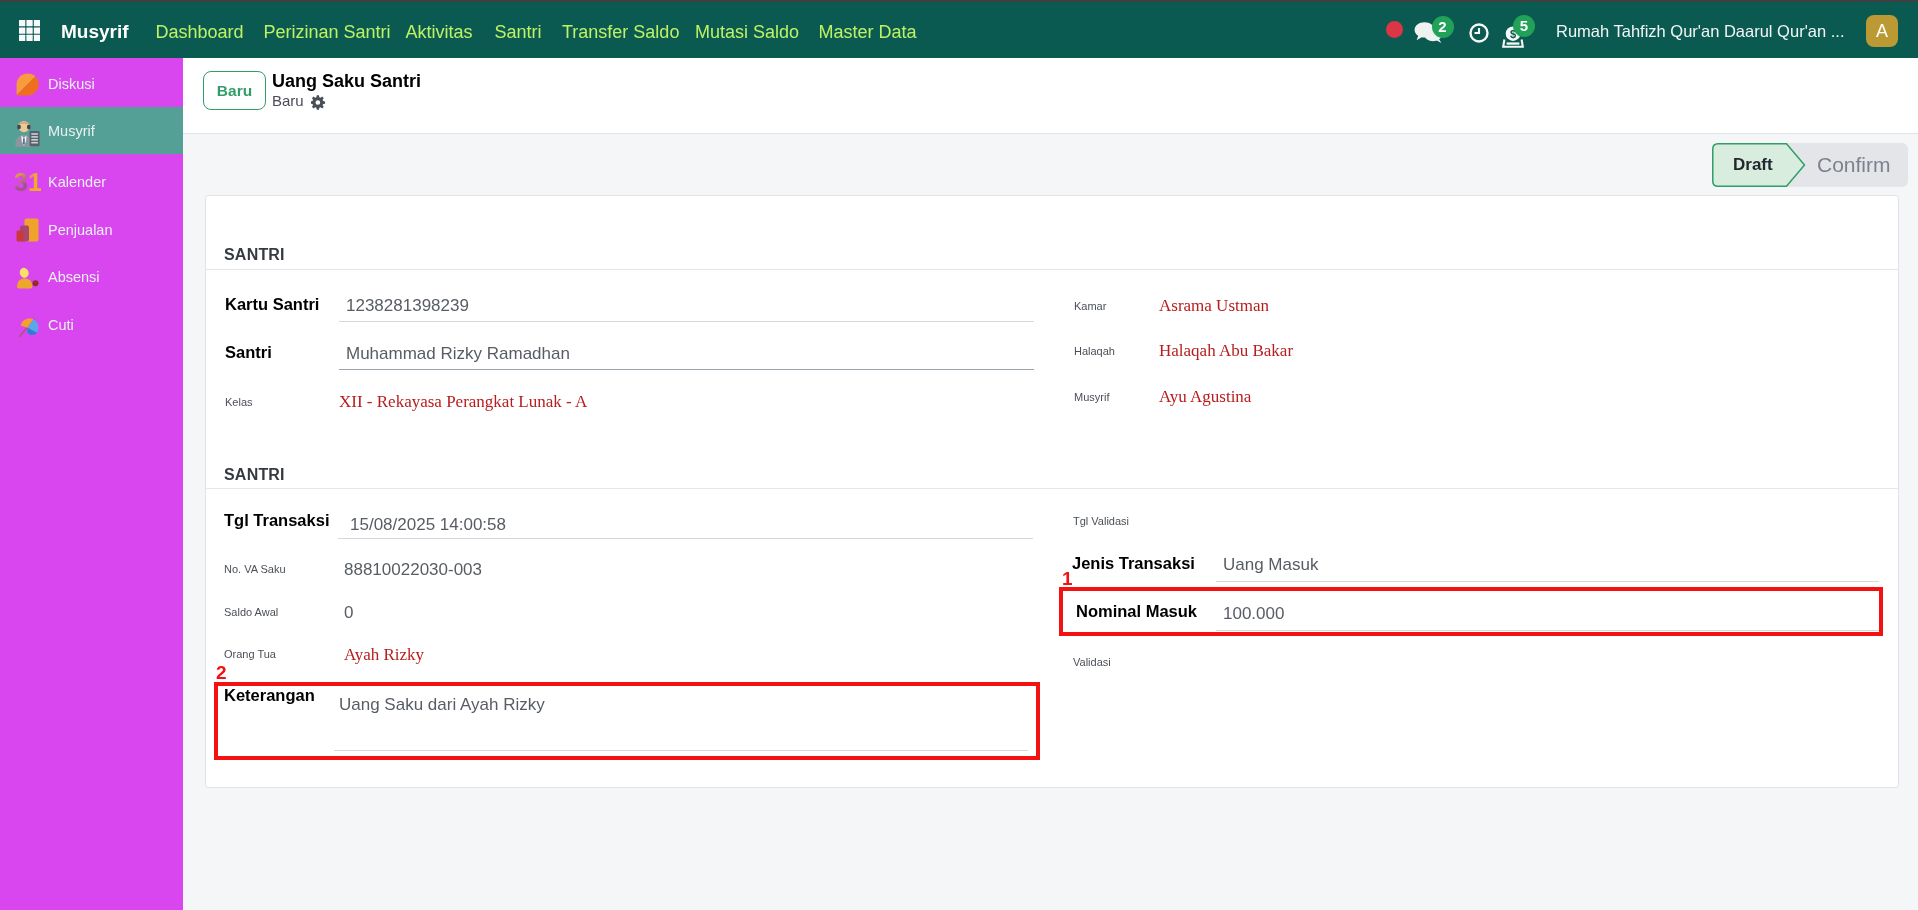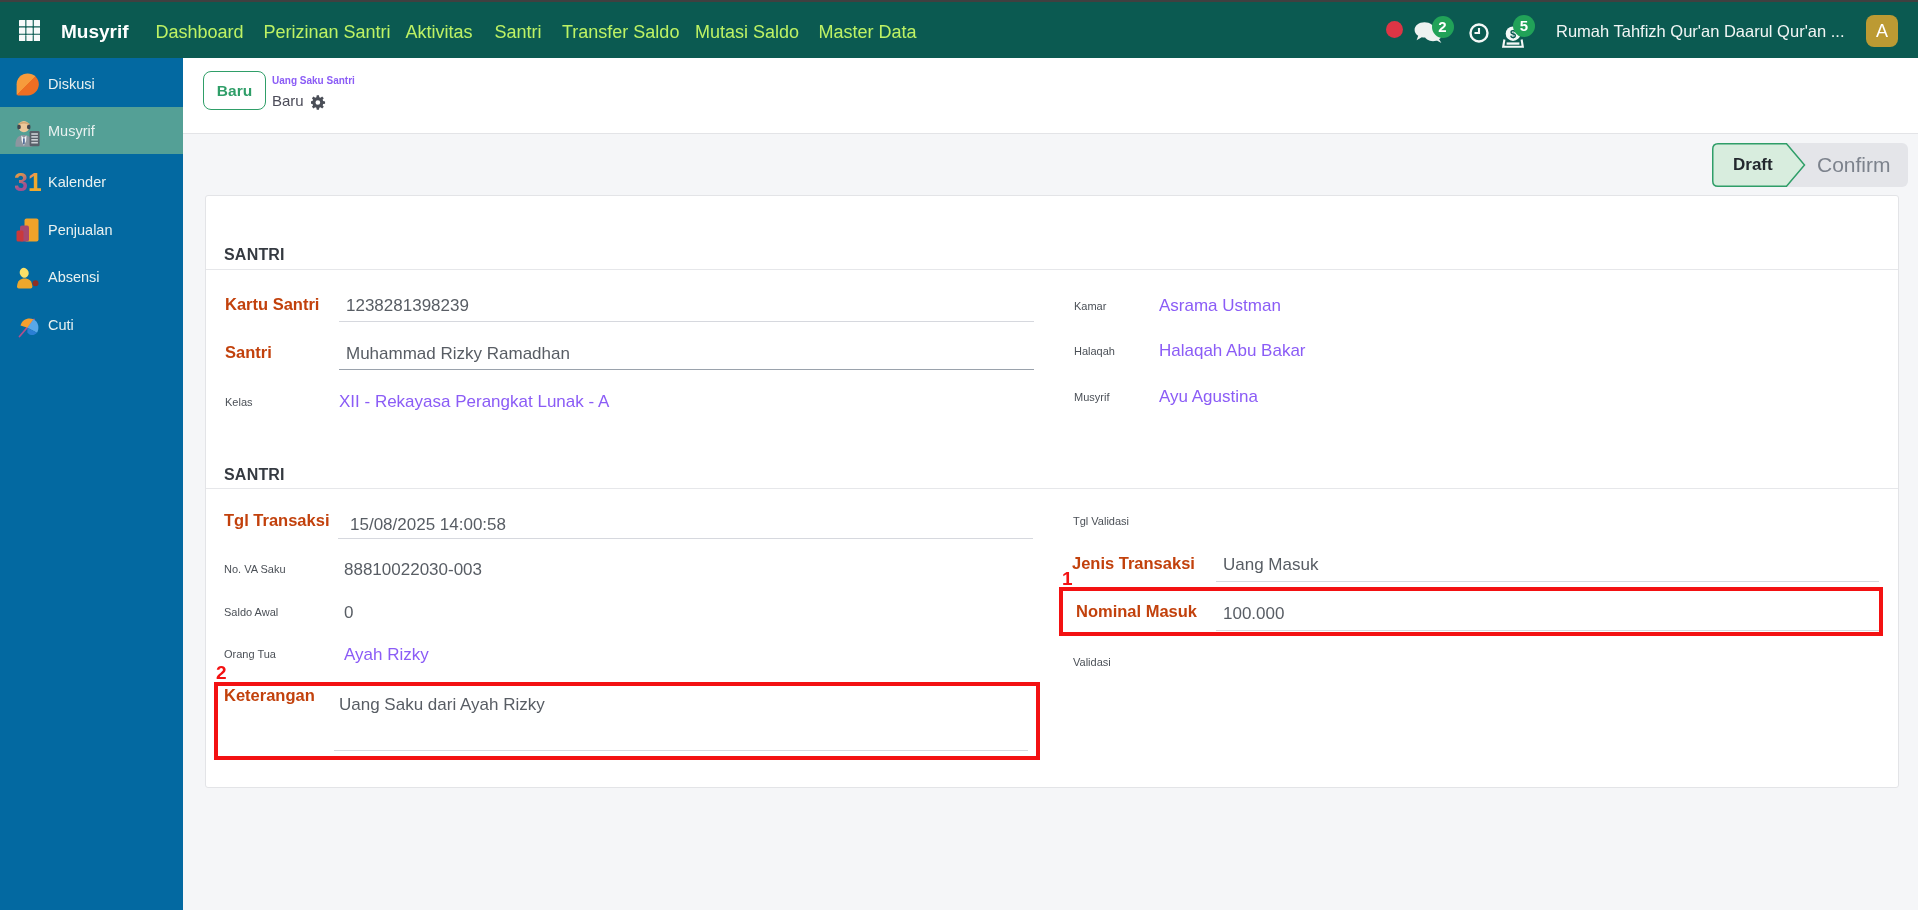--- a/index.html
+++ b/index.html
@@ -10,44 +10,44 @@
 
 
 #topstrip { left:0; top:0; width:1918px; height:2px; background:#404040; }
 #topbar { left:0; top:2px; width:1918px; height:56px; background:#0b5a51; }
 #topbar .navitem { position:absolute; top:18px; height:24px; line-height:24px; color:#bef264; font-size:18px; }
 #brand { position:absolute; top:16px; left:61px; height:28px; line-height:28px; color:#ffffff; font-size:19px; font-weight:700; }
 #companyname { position:absolute; top:16.5px; left:1556px; height:24px; line-height:24px; color:#f2f6f5; font-size:16.5px; }
 #avatar { position:absolute; left:1866px; top:13px; width:32px; height:32px; border-radius:8px; background:#bc9a33; color:#fff; font-size:18px; text-align:center; line-height:32px; }
 
 
-#sidebar { left:0; top:58px; width:183px; height:852px; background:#0369a1; }
+#sidebar { left:0; top:58px; width:183px; height:852px; background:#d946ef; }
 #sideactive { position:absolute; left:0; top:49px; width:183px; height:47px; background:#54a096; }
 .sitem { position:absolute; left:0; width:183px; height:47px; }
 .sitem .lbl { position:absolute; left:48px; top:12px; height:24px; line-height:24px; color:#e9f1f0; font-size:14.5px; }
 .sitem svg { position:absolute; left:15px; top:11px; }
 
 
 #crumbbar { left:183px; top:58px; width:1735px; height:76px; background:#fff; border-bottom:1px solid #e3e4e7; }
 #btnbaru { position:absolute; left:20px; top:13px; width:63px; height:39px; border:1px solid #2f9e68; border-radius:8px; color:#2f9e68; font-size:15.5px; font-weight:700; text-align:center; line-height:37px; background:#fff; }
-#crumbtitle { position:absolute; left:89px; top:13px; height:20px; line-height:20px; color:#8b5cf6; font-size:10px; font-weight:700; }
+#crumbtitle { position:absolute; left:89px; top:13px; height:20px; line-height:20px; color:#000000; font-size:18px; font-weight:700; }
 #crumbsub { position:absolute; left:89px; top:33px; height:20px; line-height:20px; color:#4c4c59; font-size:15px; }
 
 
 #statusbar { left:1712px; top:143px; width:196px; height:44px; background:#e4e5e9; border-radius:6px; }
 #confirmtxt { position:absolute; left:105px; top:11px; height:22px; line-height:22px; color:#7c828c; font-size:21px; }
 
 
 #card { left:205px; top:195px; width:1694px; height:593px; background:#fff; border:1px solid #e3e4e7; border-radius:3px; }
 .sect { position:absolute; left:18px; font-size:16px; font-weight:700; color:#353a41; letter-spacing:.2px; }
 .sep { position:absolute; left:0; width:1692px; height:1px; background:#e6e7ea; }
 .flabel { position:absolute; font-size:11px; color:#4b5057; white-space:nowrap; }
-.flabel.b { font-weight:700; color:#c2410c; font-size:16.5px; }
+.flabel.b { font-weight:700; color:#000000; font-size:16.5px; }
 .fval { position:absolute; font-size:17px; color:#585d64; white-space:nowrap; }
-.fval.link { color:#8b5cf6; }
+.fval.link { color:#b91c1c;font-family:Liberation Serif, serif; }
 .uline { position:absolute; height:1px; background:#d6d8de; }
 
 
 .redbox { position:absolute; border:4px solid #f31112; }
 .rednum { position:absolute; color:#f31112; font-size:19px; font-weight:700; height:18px; line-height:18px; }
 </style>
 </head>
 <body>
 <div id="topstrip" class="abs"></div>
 <div id="topbar" class="abs">

